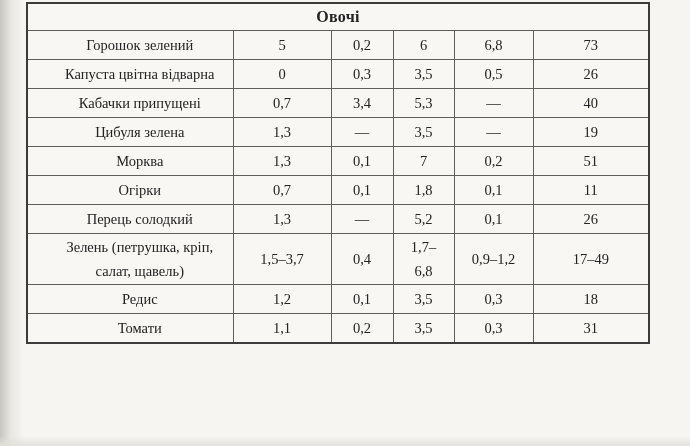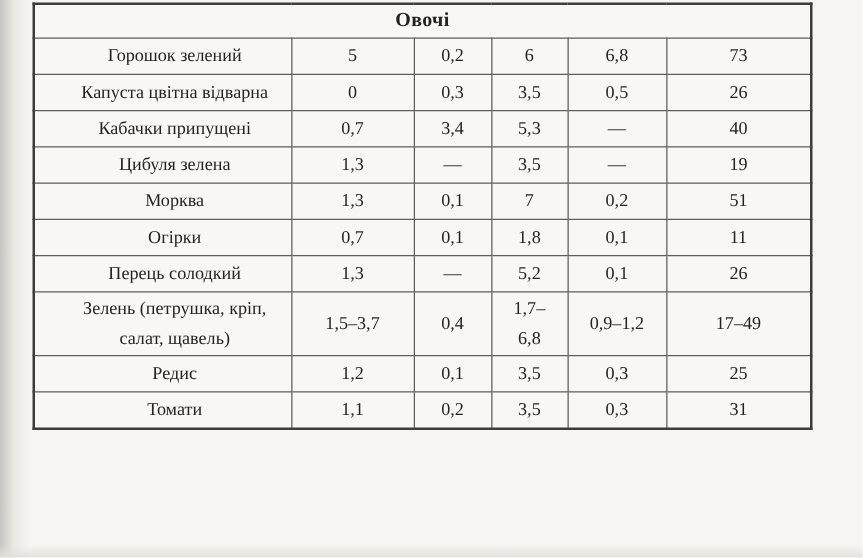--- a/index.html
+++ b/index.html
@@ -148,21 +148,21 @@
 6,8</td>
           <td class="val">0,9–1,2</td>
           <td class="val">17–49</td>
         </tr>
         <tr>
           <td class="name">Редис</td>
           <td class="val">1,2</td>
           <td class="val">0,1</td>
           <td class="val">3,5</td>
           <td class="val">0,3</td>
-          <td class="val">25</td>
+          <td class="val">18</td>
         </tr>
         <tr>
           <td class="name">Томати</td>
           <td class="val">1,1</td>
           <td class="val">0,2</td>
           <td class="val">3,5</td>
           <td class="val">0,3</td>
           <td class="val">31</td>
         </tr>
       </tbody>

